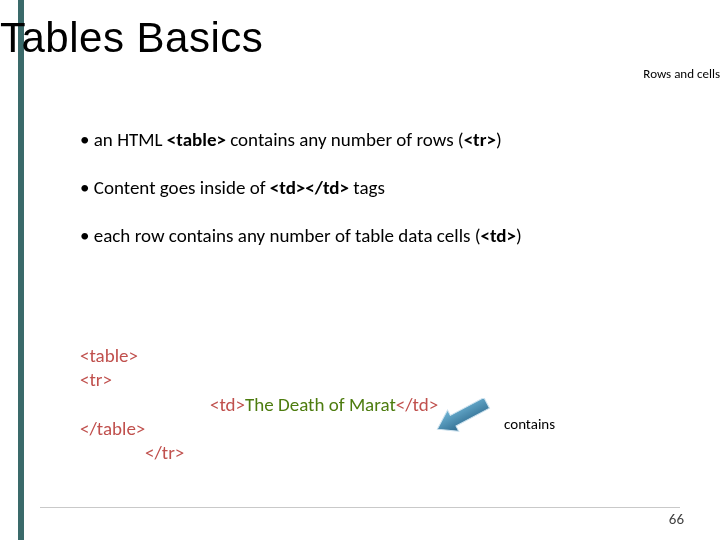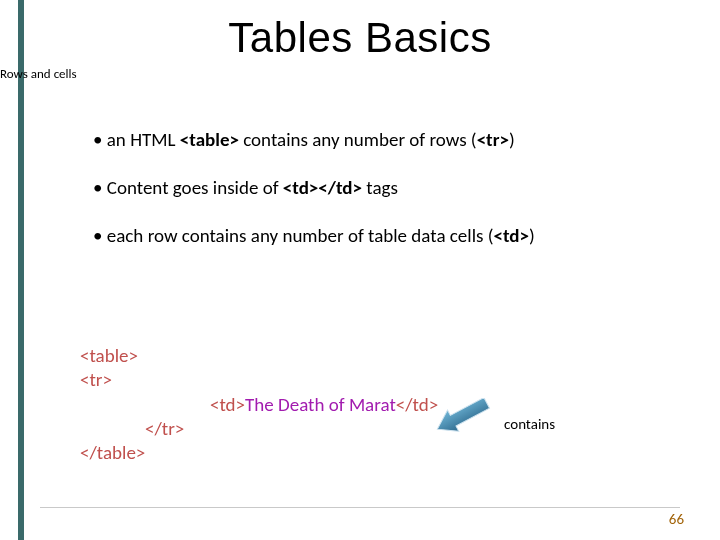--- a/index.html
+++ b/index.html
@@ -25,58 +25,57 @@
     top: 0;
     width: 6px;
     height: 540px;
     background: #3a6a6a;
   }
   .title {
     position: absolute;
     top: 14px;
     left: 0;
     width: 720px;
-    text-align: center;
+    text-align: left;
     font-family: "Century Gothic", "Calibri Light", Arial, sans-serif;
     font-size: 42px;
     font-weight: 400;
     letter-spacing: 0.5px;
   }
   .subtitle {
     position: absolute;
     top: 66px;
     left: 0;
     width: 720px;
-    text-align: left;
+    text-align: right;
     font-size: 13px;
   }
   .body {
     position: absolute;
     left: 80px;
     top: 128px;
     width: 580px;
     font-size: 19px;
     line-height: 1.25;
   }
   .bullet {
     margin-bottom: 24px;
-    margin-left: 13px;
   }
   .dot {
     display: inline-block;
   }
   .code-block {
     position: absolute;
     left: 80px;
     top: 344px;
     font-size: 19px;
     line-height: 1.28;
   }
   .red { color: #c0504d; }
-  .green { color: #a21caf; }
+  .green { color: #4d7c0f; }
   .arrow-wrap {
     position: absolute;
     left: 432px;
     top: 398px;
     width: 60px;
     height: 36px;
   }
   .content-label {
     position: absolute;
     left: 504px;
@@ -89,21 +88,21 @@
     right: 40px;
     bottom: 32px;
     height: 0;
     border-top: 1px solid #c9c9c9;
   }
   .page-num {
     position: absolute;
     right: 36px;
     bottom: 12px;
     font-size: 15px;
-    color: #a16207;
+    color: #404040;
   }
   b { font-weight: 700; }
 </style>
 </head>
 <body>
 
 <div class="slide">
   <div class="side-bar"></div>
 
   <div class="title">Tables Basics</div>
@@ -123,22 +122,22 @@
       <span>each row contains any number of table data cells (</span><b>&lt;td&gt;</b><span>)</span>
     </div>
   </div>
 
   <div class="code-block">
     <div class="red">&lt;table&gt;</div>
     <div class="red">&lt;tr&gt;</div>
     <div style="padding-left:130px;">
       <span class="red">&lt;td&gt;</span><span class="green">The Death of Marat</span><span class="red">&lt;/td&gt;</span>
     </div>
+    <div class="red">&lt;/table&gt;</div>
     <div class="red" style="padding-left:65px;">&lt;/tr&gt;</div>
-    <div class="red">&lt;/table&gt;</div>
   </div>
 
   <div class="arrow-wrap">
     <svg width="60" height="36" viewBox="0 0 60 36">
       <defs>
         <linearGradient id="g" x1="0" y1="0" x2="0" y2="1">
           <stop offset="0" stop-color="#6fb5d6"></stop>
           <stop offset="1" stop-color="#2e6a8e"></stop>
         </linearGradient>
       </defs>

